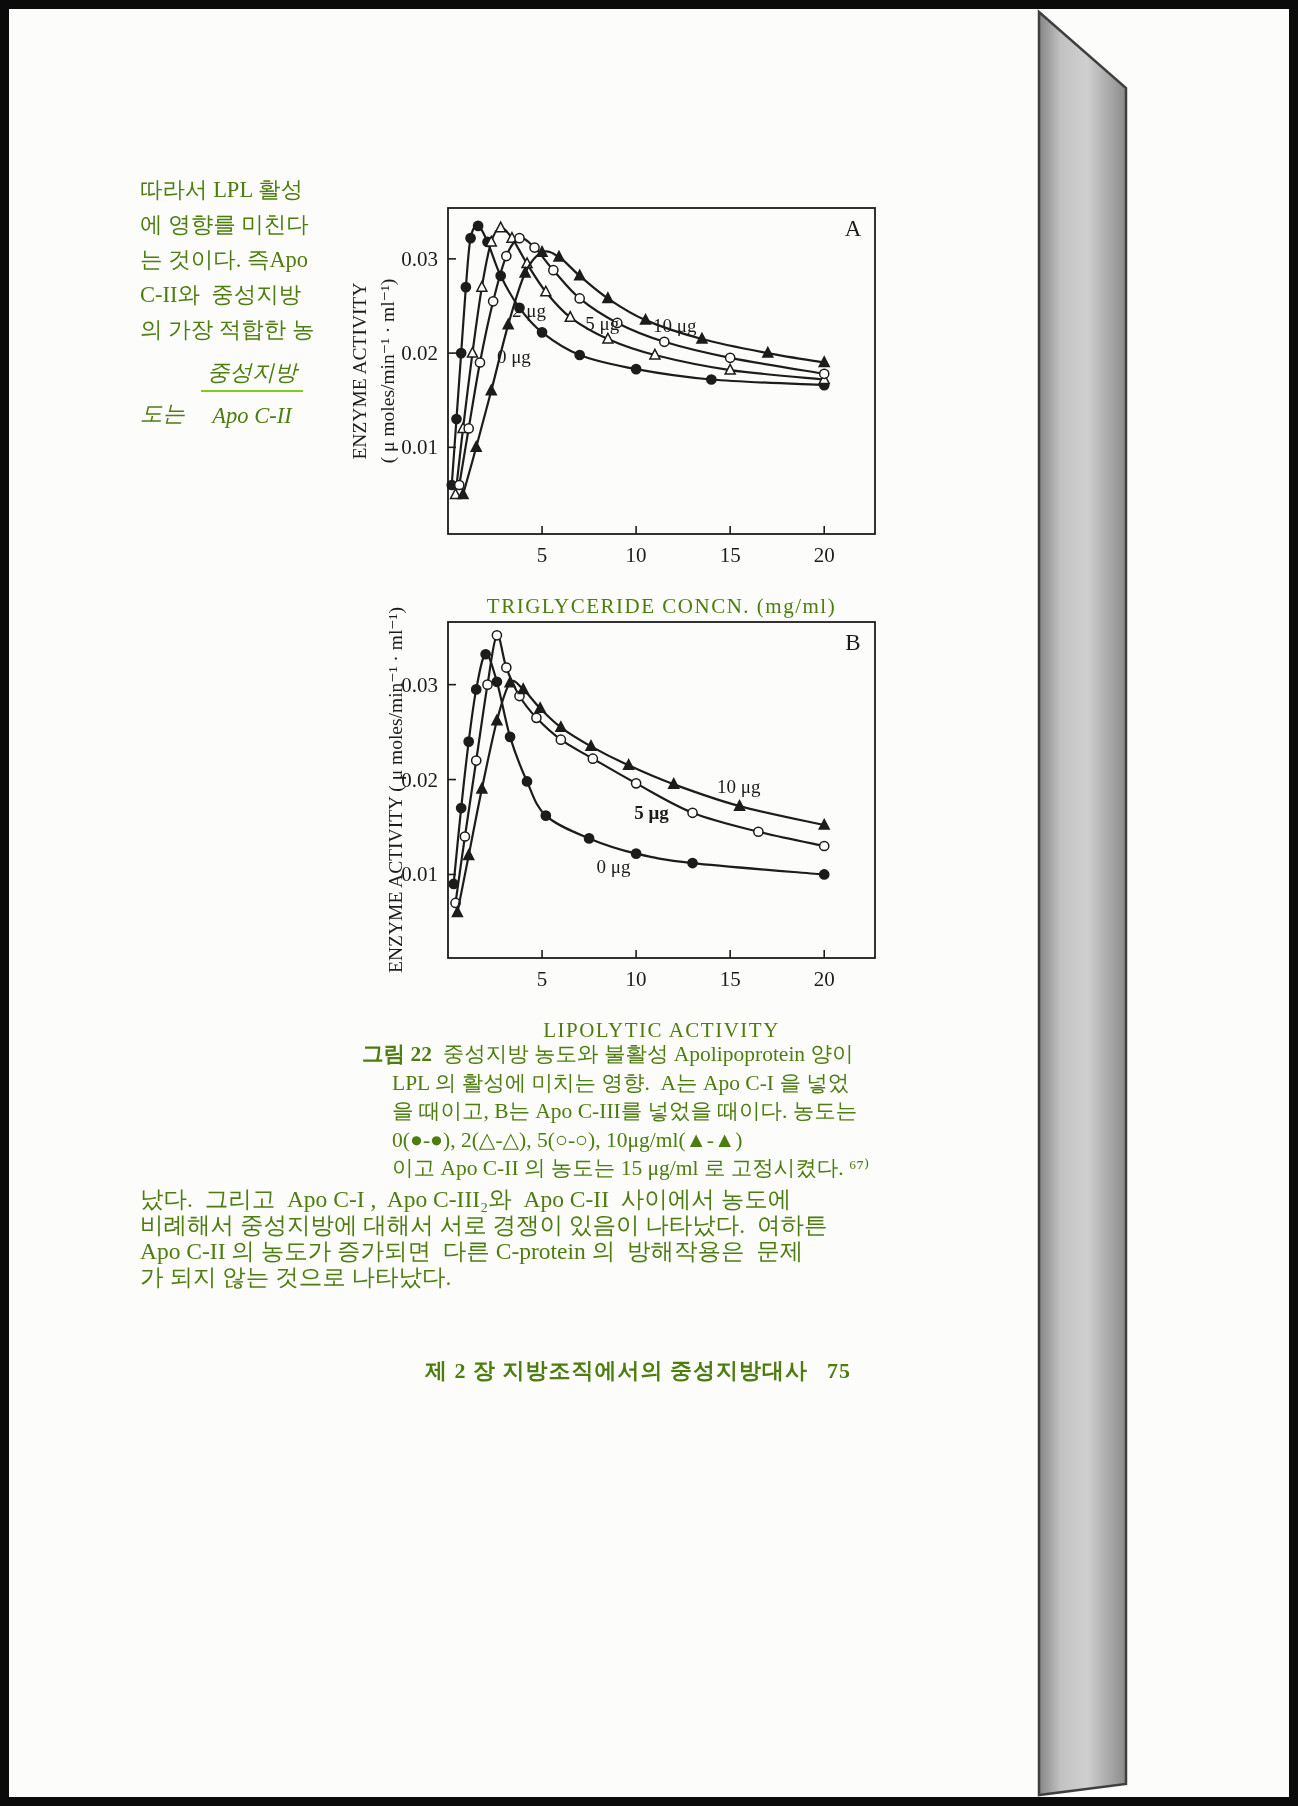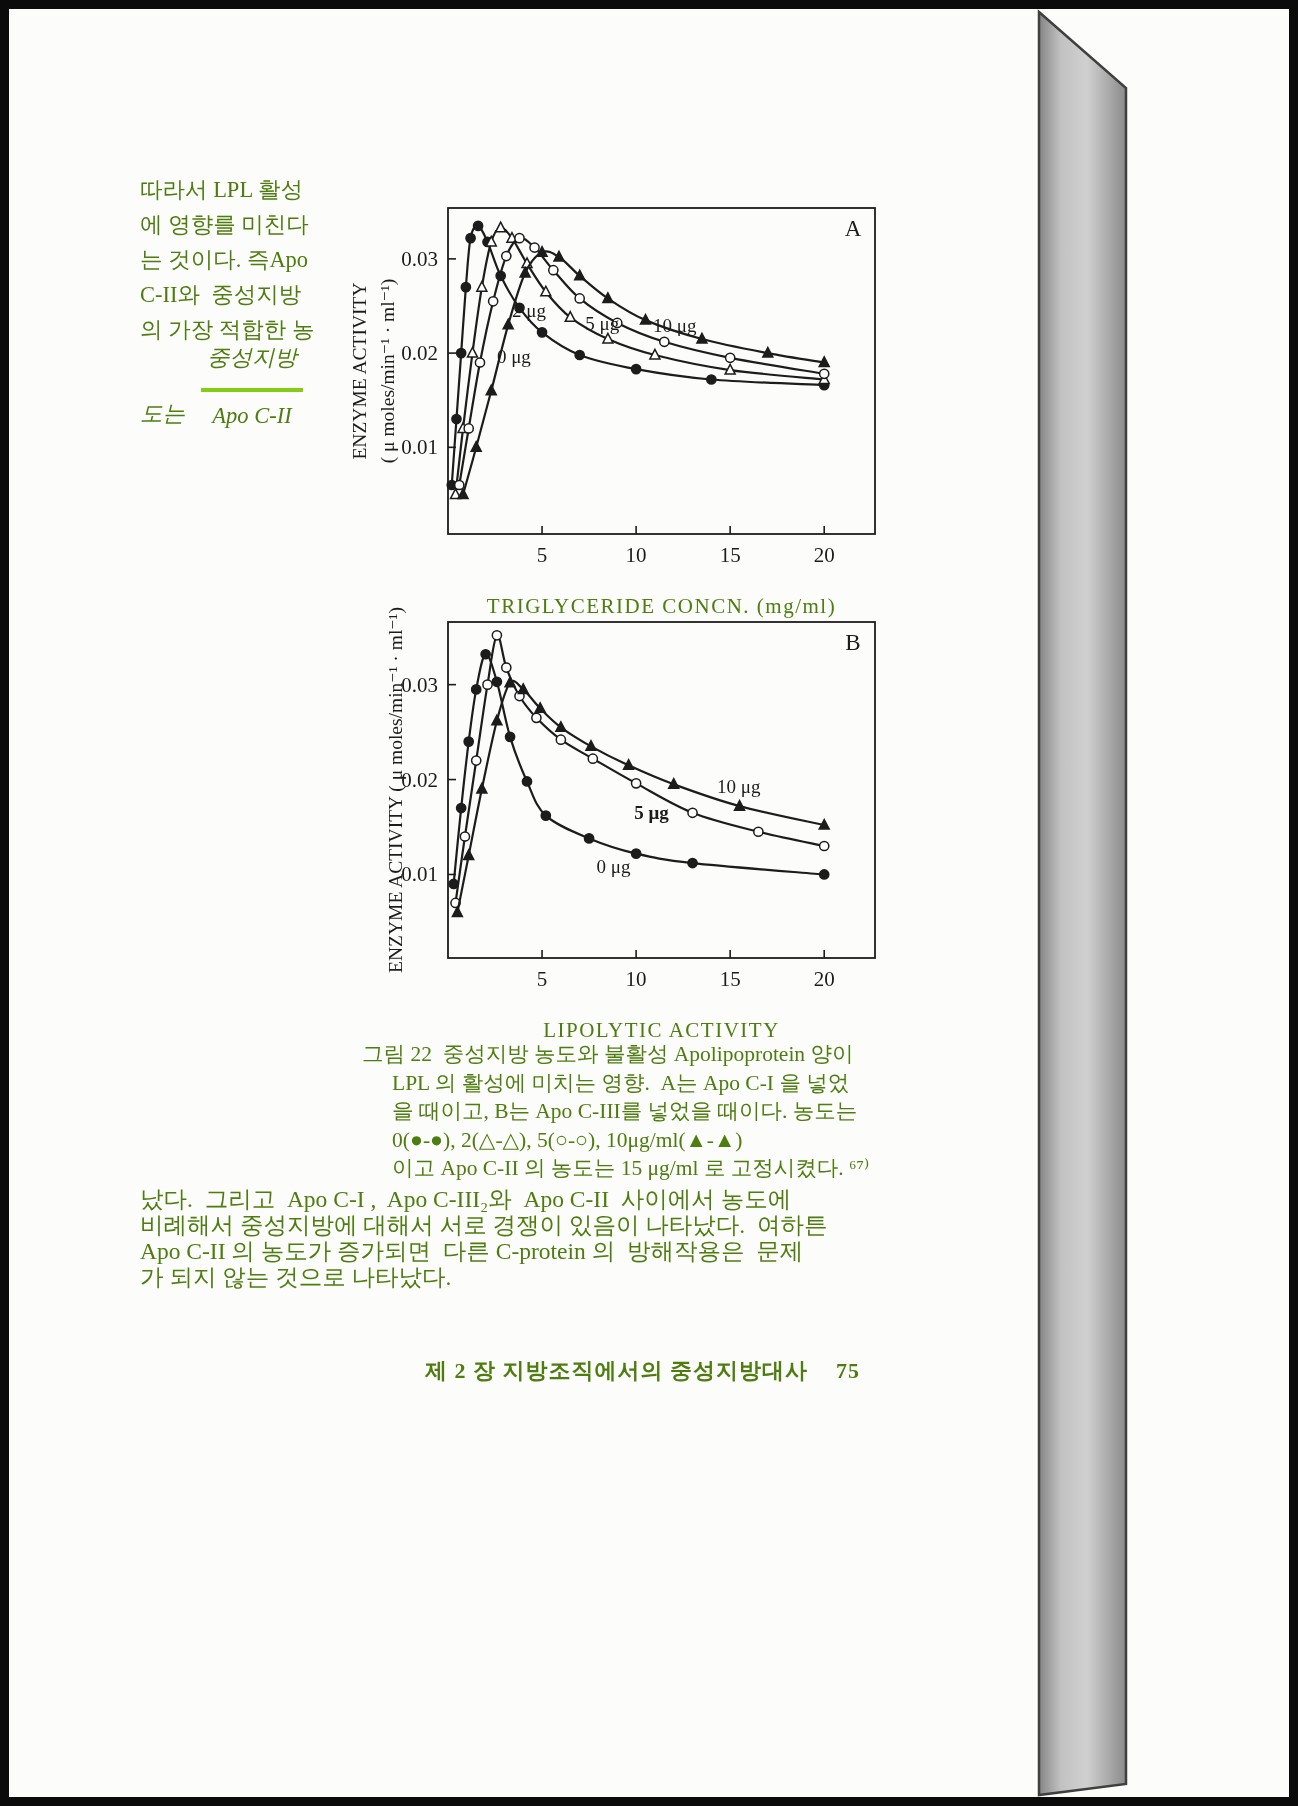--- a/index.html
+++ b/index.html
@@ -12,48 +12,48 @@
   .kr{ white-space:pre-wrap; }
   .left-col{
     position:absolute; left:140px; top:172px; width:235px;
     font-size:22.5px; line-height:35px;
   }
   .frac-row{
     display:flex; align-items:flex-end; gap:16px;
     font-size:22.5px; height:84px;font-style:italic;
   }
   .frac{ display:inline-flex; flex-direction:column; text-align:center; line-height:30px; }
-  .frac .num{ border-bottom:4px solid #84cc16; padding:0 6px 15px; }
+  .frac .num{ border-bottom:2px solid #84cc16; padding:0 6px 2px; }
   .frac .den{ padding-top:9px; }
 
   .chart-a{ position:absolute; left:350px; top:196px; }
   .chart-b{ position:absolute; left:350px; top:598px; }
   .chart-a svg, .chart-b svg{ display:block; }
   svg text{ font-family:"Liberation Serif","DejaVu Serif",serif; }
   .xlabel{
     width:545px; box-sizing:border-box; padding-left:78px;
     text-align:center; font-size:21px; letter-spacing:1.5px; margin-top:18px;
   }
 
   .caption{
     position:absolute; left:362px; top:1040px; width:590px;
     font-size:21.5px; line-height:28.5px; white-space:pre-wrap;
     padding-left:30px; text-indent:-30px;
   }
-  .cap-label{ font-weight:normal; }
+  .cap-label{ font-weight:bold; }
 
   .bottom{
     position:absolute; left:140px; top:1186px; width:845px;
     font-size:23.5px; line-height:26px;
   }
   .footer{
     position:absolute; left:425px; top:1356px;
     font-size:22px; font-weight:bold; letter-spacing:1px;
   }
-  .footer .pageno{ margin-left:28px; }
+  .footer .pageno{ margin-left:19px; }
 
   .edge-svg{ position:absolute; left:1036px; top:8px; }
 </style>
 </head>
 <body>
 
 <div class="page">
 
   <svg class="edge-svg" width="96" height="1790">
     <defs>

